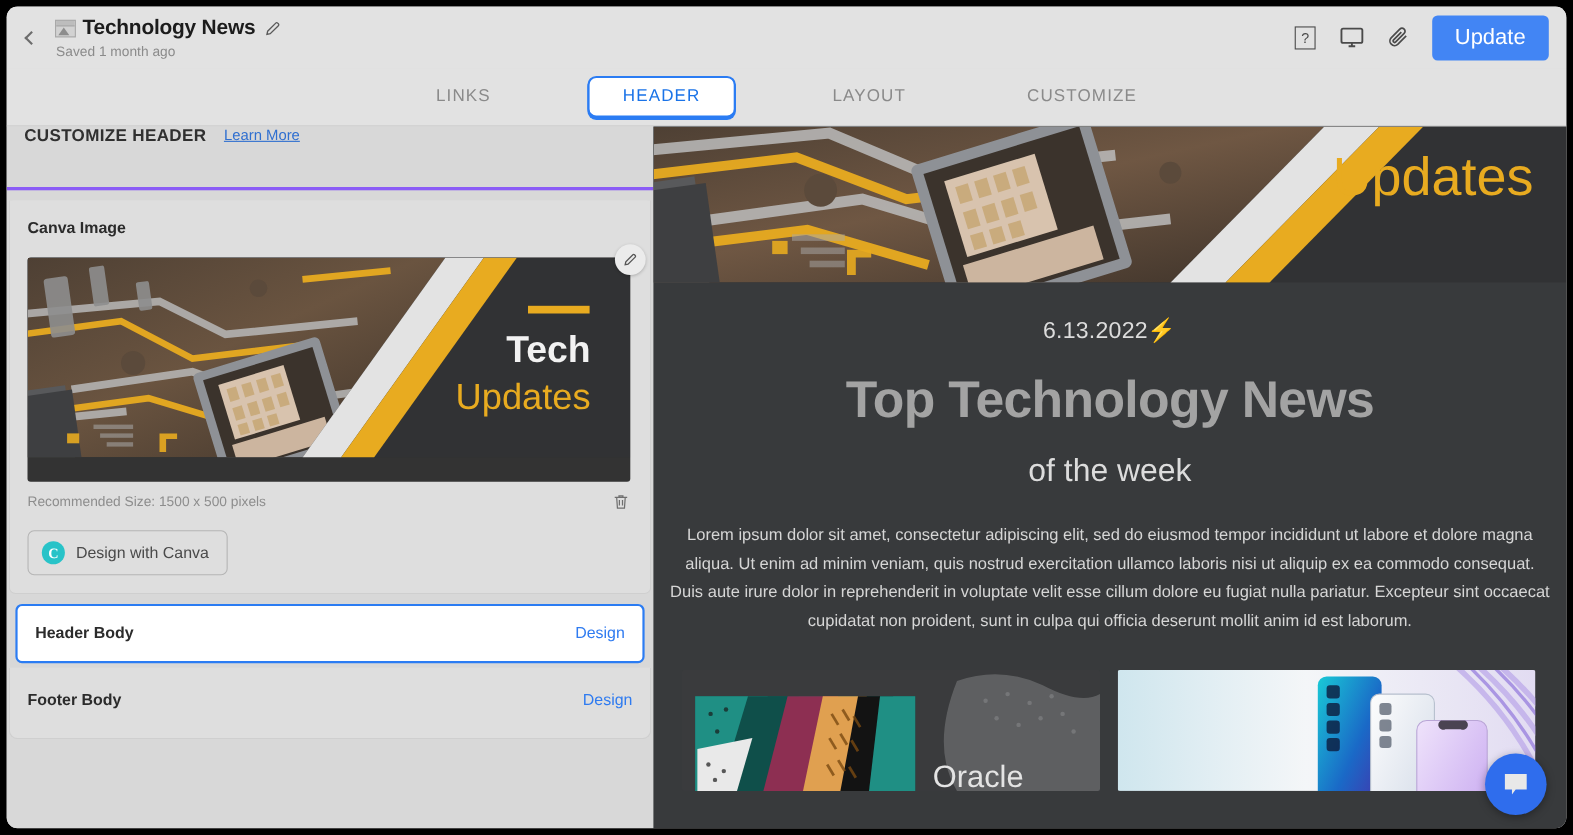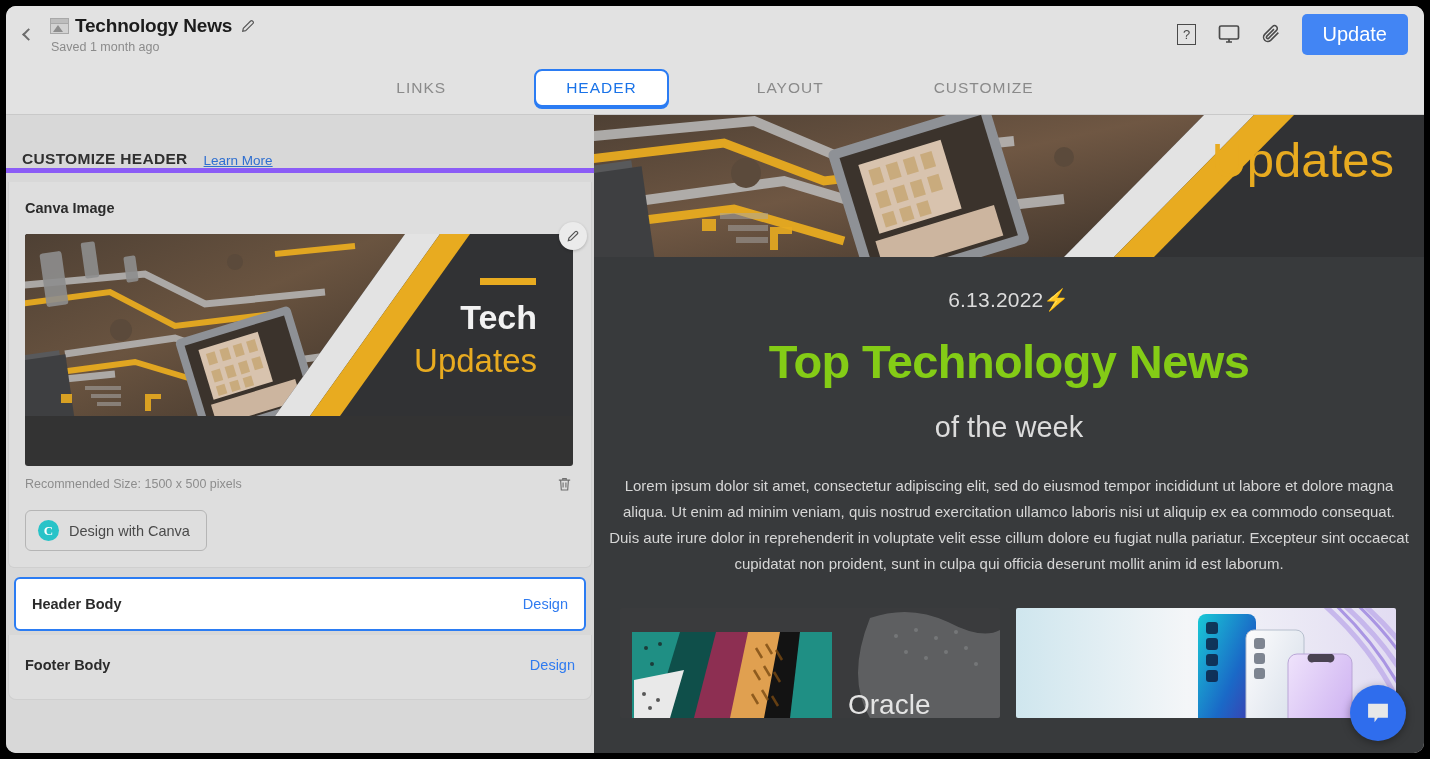--- a/index.html
+++ b/index.html
@@ -131,45 +131,45 @@
 
   
   .leftpanel {
     position: absolute; left: 0; top: 109px;
     width: 588px; height: 638px;
     background: #d8d8d8;
     overflow: hidden;
   }
   .panel-head {
     height: 58px;
-    display: flex; align-items: flex-end;
+    display: flex; align-items: flex-start;
     padding: 0 16px;
     gap: 16px;
-    border-bottom: 5px solid #8b5cf6;
+    border-bottom: 3px solid #8b5cf6;
   }
   .panel-head-title {
     font-size: 15.5px; font-weight: bold; color: #303030; letter-spacing: 0.3px;
   }
   .learn-more {
     font-size: 13.5px; color: #2f6fd0;
     text-decoration: underline; cursor: pointer;
   }
   .card {
     margin: 8px 2px 0 2px;
     background: #dedede;
     border: 1px solid #cfcfcf;
     border-radius: 6px;
     padding: 16px;
   }
   .card.cover-card { margin-top: 9px; border-top: none; border-radius: 0 0 6px 6px; padding-top: 18px; }
   .field-label { font-size: 14.5px; font-weight: bold; color: #2b2b2b; }
 
   .cover-wrap { position: relative; margin-top: 18px; }
   .cover-img {
-    width: 548px; height: 232px;
+    width: 548px; height: 204px;
     border-radius: 3px;
     overflow: hidden;
     position: relative;
     background: #333;
   }
   .edit-fab {
     position: absolute; right: -12px; top: -12px;
     width: 28px; height: 28px; border-radius: 50%;
     background: #ebebeb;
     display: flex; align-items: center; justify-content: center;
@@ -232,21 +232,21 @@
   .preview-hero {
     position: relative;
     width: 830px; height: 142px;
     overflow: hidden;
   }
   .preview-date {
     text-align: center; color: #dcdcdc;
     font-size: 21px; margin-top: 31px; letter-spacing: 0.2px;
   }
   .preview-title {
-    text-align: center; color: #84cc16;
+    text-align: center; color: #a3a3a3;
     font-size: 47px; font-weight: bold;
     margin-top: 22px; letter-spacing: -0.6px;
   }
   .preview-sub {
     text-align: center; color: #dcdcdc;
     font-size: 29px; margin-top: 22px; font-weight: 300;
   }
   .preview-body {
     color: #d6d6d6; font-size: 15px; line-height: 26px;
     text-align: center;

